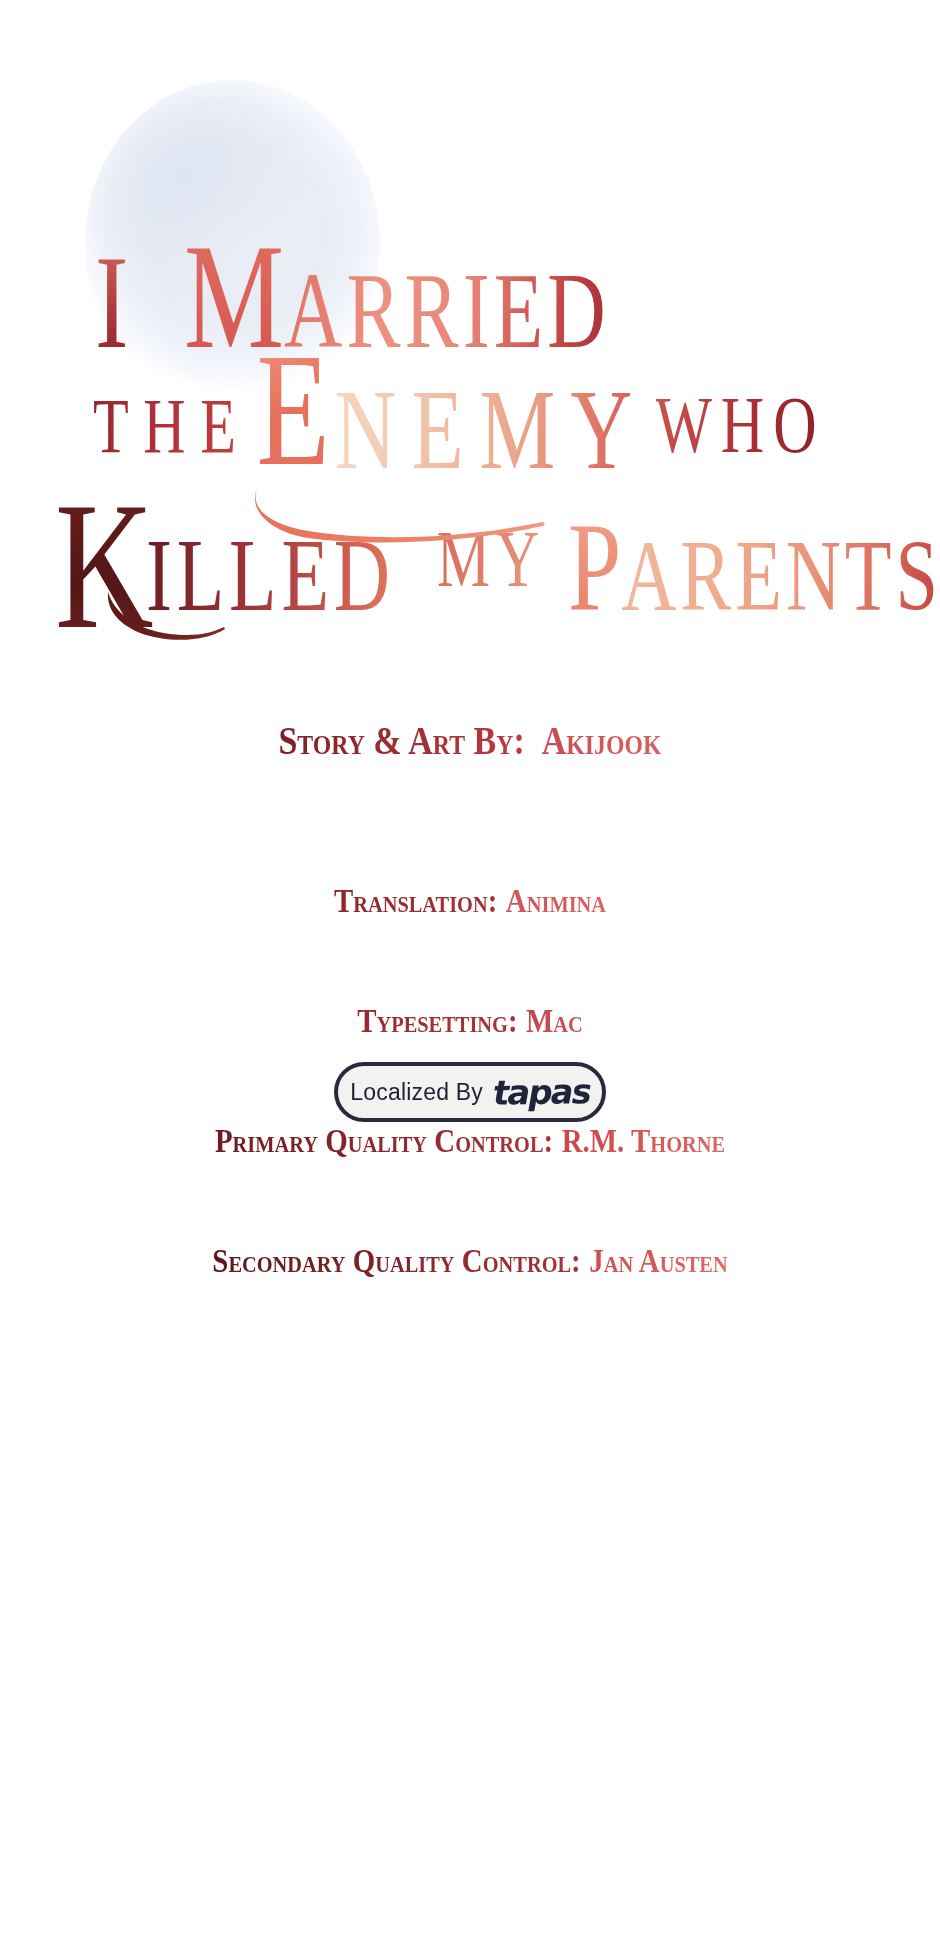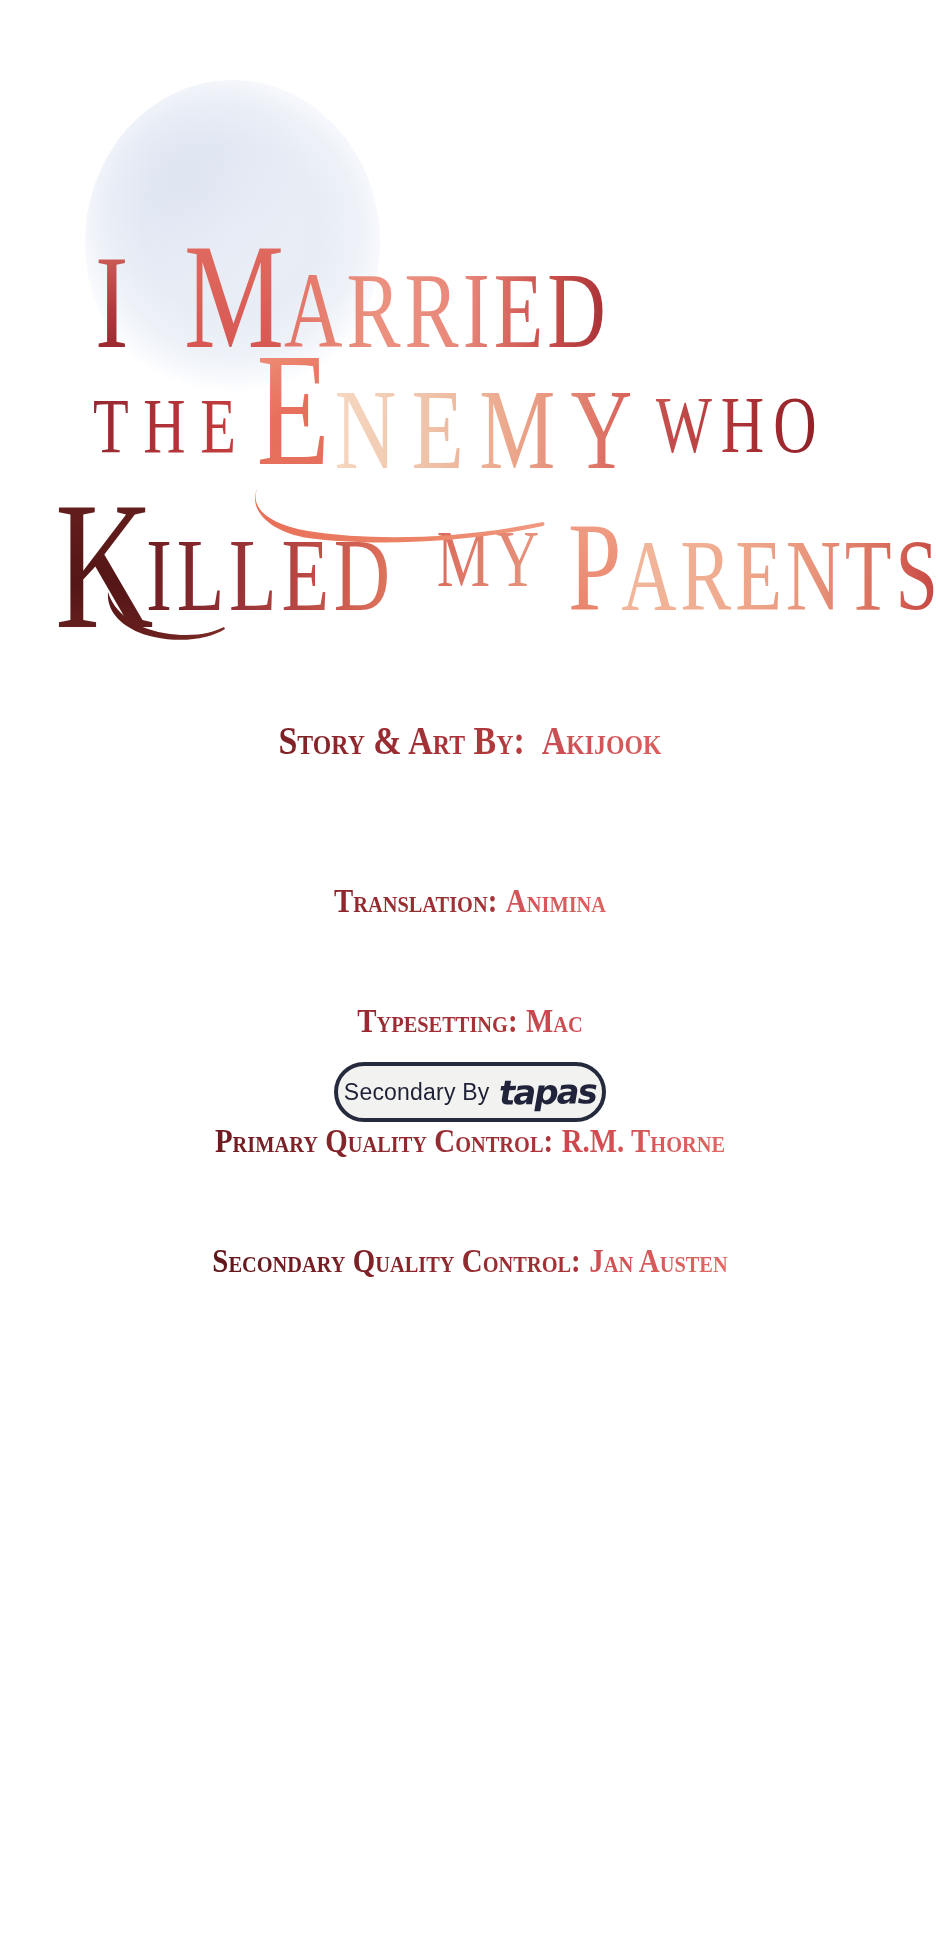--- a/index.html
+++ b/index.html
@@ -146,17 +146,17 @@
   </div>
 
   <div class="credits">
     <div class="cr1"><span class="cr-label">Translation:</span><span class="cr-name">Animina</span></div>
     <div class="cr2"><span class="cr-label">Typesetting:</span><span class="cr-name">Mac</span></div>
     <div class="cr3"><span class="cr-label">Primary Quality Control:</span><span class="cr-name">R.M. Thorne</span></div>
     <div class="cr4"><span class="cr-label">Secondary Quality Control:</span><span class="cr-name">Jan Austen</span></div>
   </div>
 
   <div class="badge">
-    <span class="badge-prefix">Secondary By</span>
+    <span class="badge-prefix">Localized By</span>
     <span class="badge-brand">tapas</span>
   </div>
 
 </div>
 
 </body></html>

